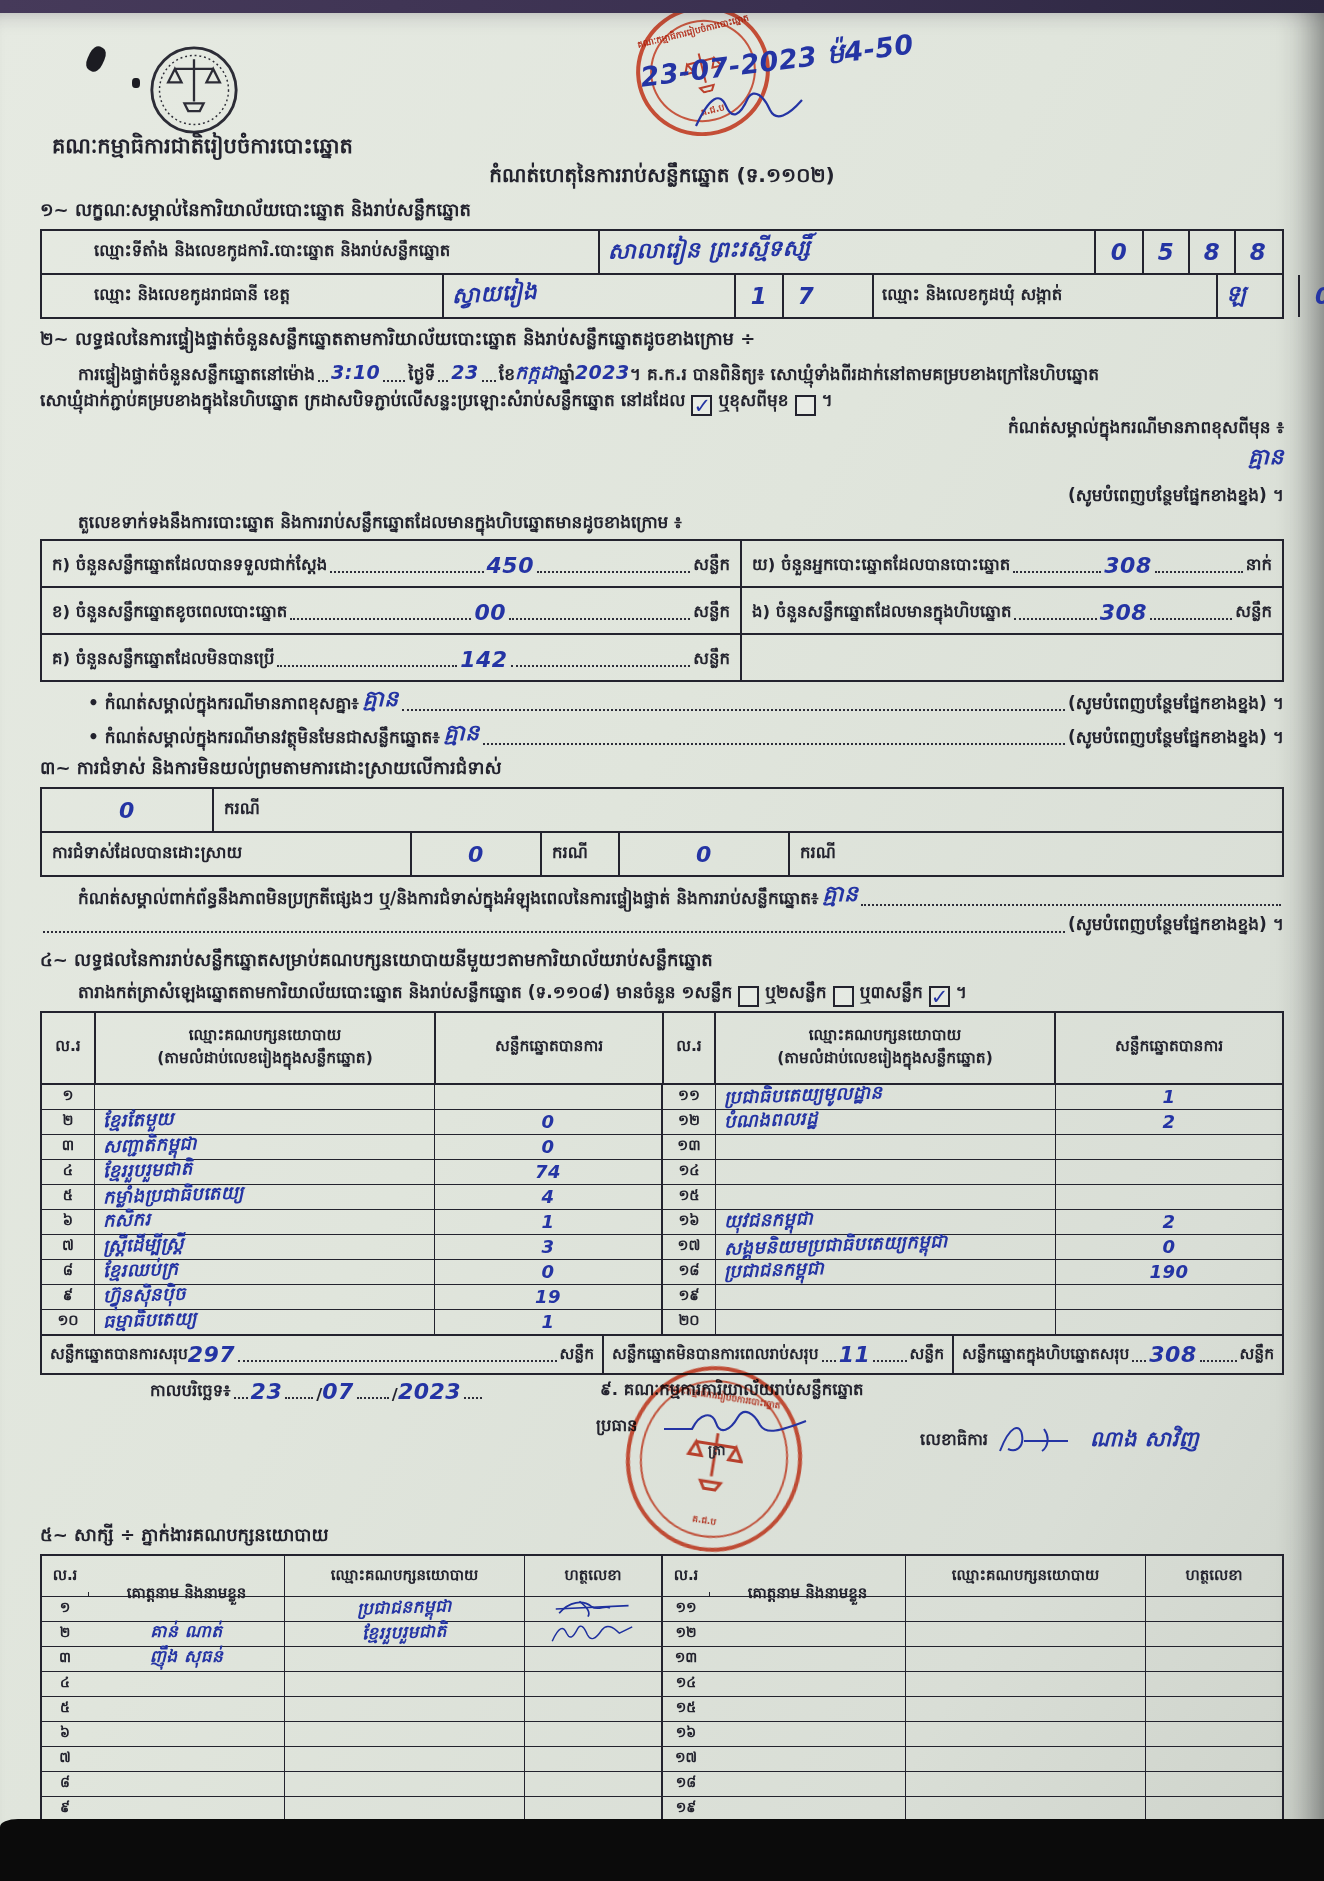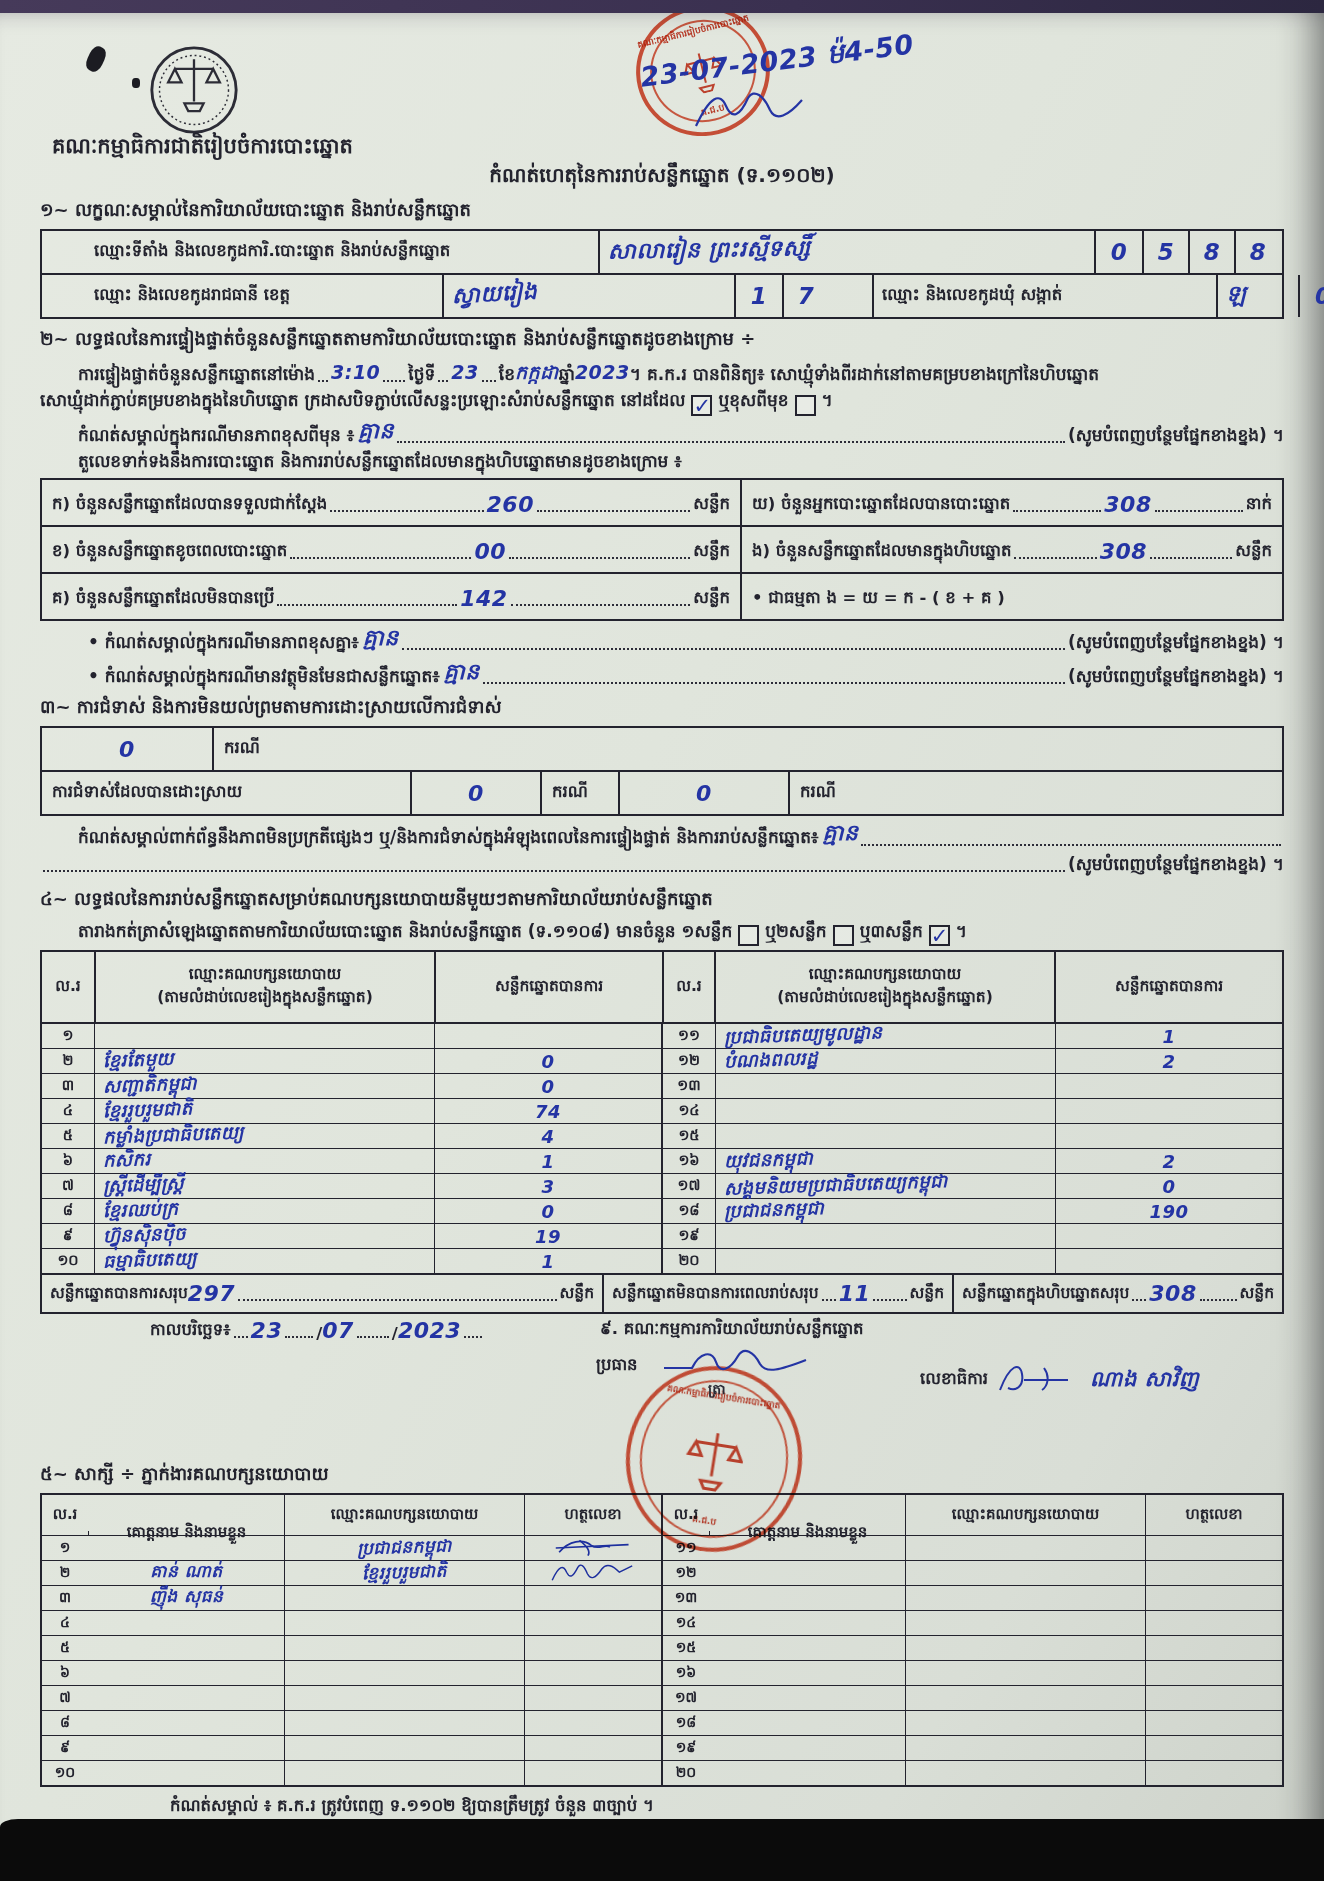--- a/index.html
+++ b/index.html
@@ -229,35 +229,35 @@
       <span class="hw hw-med">2023</span>
       <span>។ គ.ក.រ បានពិនិត្យ៖ សោឃ្មុំទាំងពីរដាក់នៅតាមគម្របខាងក្រៅនៃហិបឆ្នោត</span>
     </div>
     <div class="line" style="font-weight:bold;">
       <span>សោឃ្មុំដាក់ភ្ជាប់គម្របខាងក្នុងនៃហិបឆ្នោត ក្រដាសបិទភ្ជាប់លើសន្ទះប្រឡោះសំរាប់សន្លឹកឆ្នោត នៅដដែល</span>
       <span class="cb checked"></span>
       <span>ឬខុសពីមុខ</span>
       <span class="cb"></span>
       <span>។</span>
     </div>
-    <div class="line" style="padding-left:38px;font-weight:bold;">
+    <div class="line" style="padding-left:38px;font-weight:bold;flex-direction:column;">
       <span>កំណត់សម្គាល់ក្នុងករណីមានភាពខុសពីមុន ៖</span>
       <span class="hw hw-big" style="margin-left:4px;">គ្មាន</span>
       <span class="dots grow"></span>
       <span>(សូមបំពេញបន្ថែមផ្នែកខាងខ្នង) ។</span>
     </div>
     <div class="line" style="padding-left:38px;font-weight:bold;">
       <span>តួលេខទាក់ទងនឹងការបោះឆ្នោត និងការរាប់សន្លឹកឆ្នោតដែលមានក្នុងហិបឆ្នោតមានដូចខាងក្រោម ៖</span>
     </div>
     <div class="t2">
         <div class="t2r">
           <div class="t2c left">
             <span>ក) ចំនួនសន្លឹកឆ្នោតដែលបានទទួលជាក់ស្តែង</span>
             <span class="dots grow"></span>
-            <span class="hw hw-big">260</span>
+            <span class="hw hw-big">450</span>
             <span class="dots grow"></span>
             <span>សន្លឹក</span>
           </div>
           <div class="t2c right">
             <span>យ) ចំនួនអ្នកបោះឆ្នោតដែលបានបោះឆ្នោត</span>
             <span class="dots grow"></span>
             <span class="hw hw-big">308</span>
             <span class="dots grow"></span>
             <span>នាក់</span>
           </div>
@@ -278,23 +278,20 @@
             <span>សន្លឹក</span>
           </div>
         </div>
         <div class="t2r">
           <div class="t2c left">
             <span>គ) ចំនួនសន្លឹកឆ្នោតដែលមិនបានប្រើ</span>
             <span class="dots grow"></span>
             <span class="hw hw-big">142</span>
             <span class="dots grow"></span>
             <span>សន្លឹក</span>
-          </div>
-          <div class="t2c right">
-            <span>• ជាធម្មតា ង = យ = ក - ( ខ + គ )</span>
           </div>
         </div>
       </div>
 
     <div class="line" style="padding-left:48px;font-weight:bold;">
       <span>• កំណត់សម្គាល់ក្នុងករណីមានភាពខុសគ្នា៖</span>
       <span class="hw hw-big" style="margin-left:4px;">គ្មាន</span>
       <span class="dots grow"></span>
       <span>(សូមបំពេញបន្ថែមផ្នែកខាងខ្នង) ។</span>
     </div>

